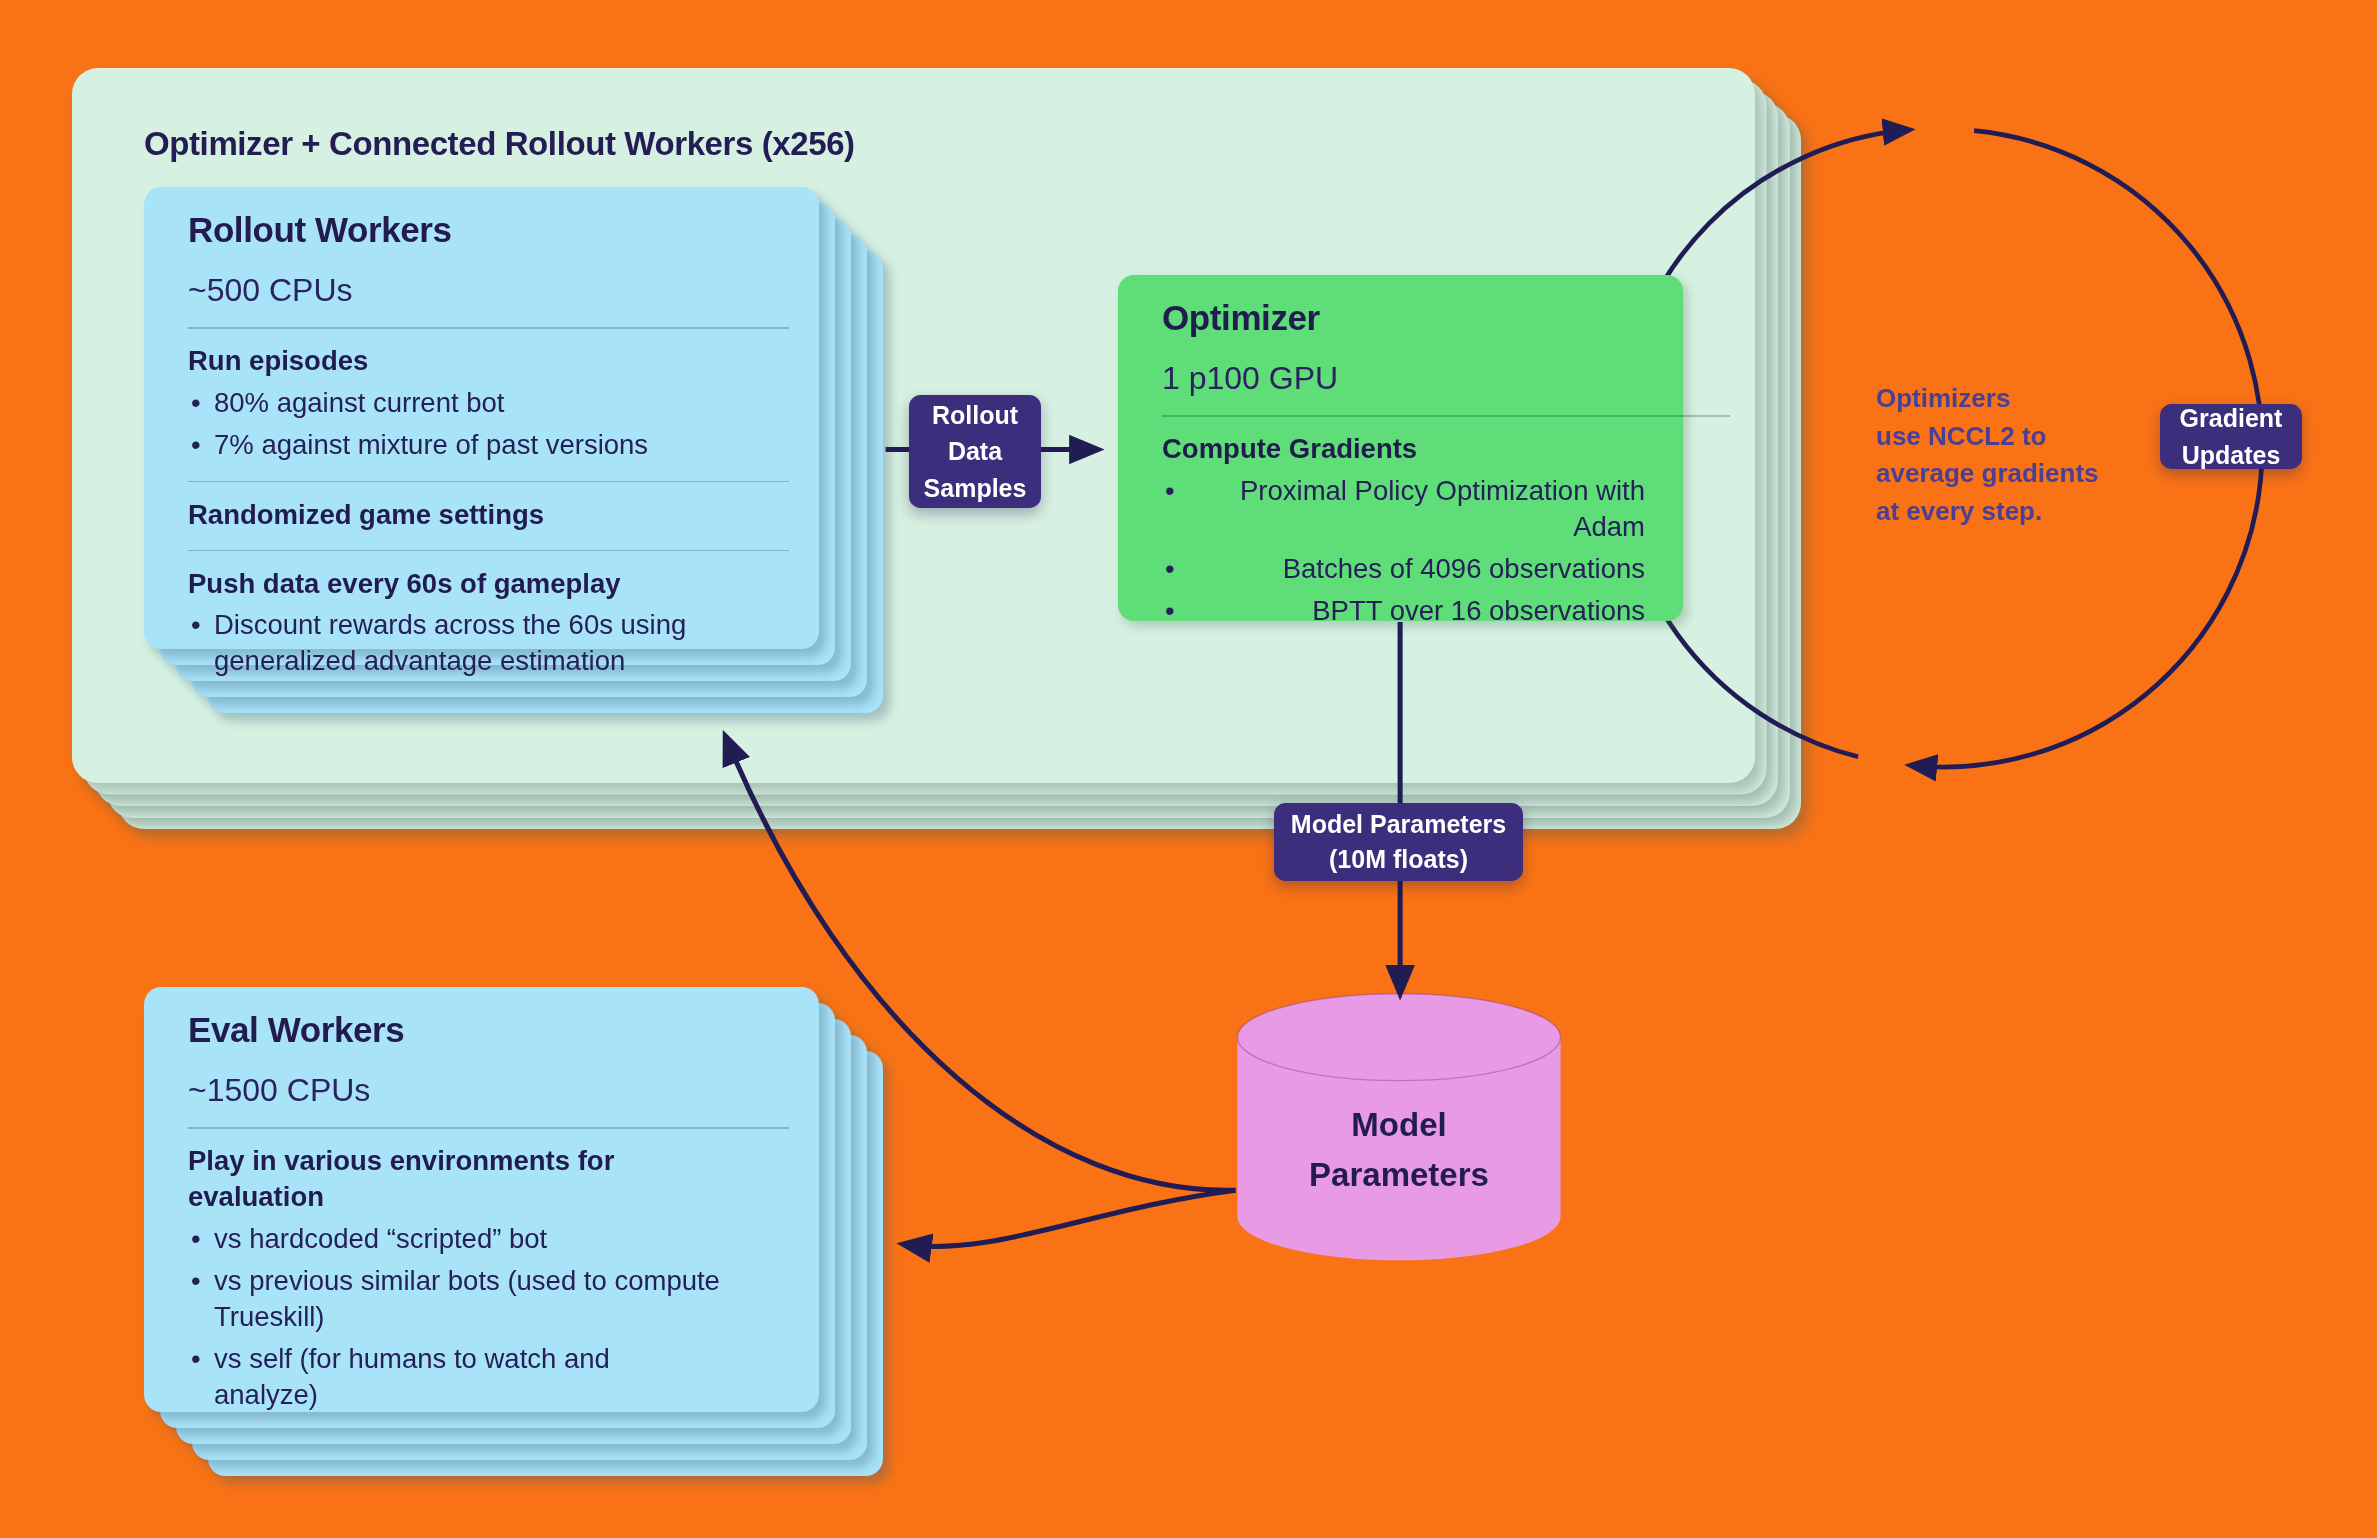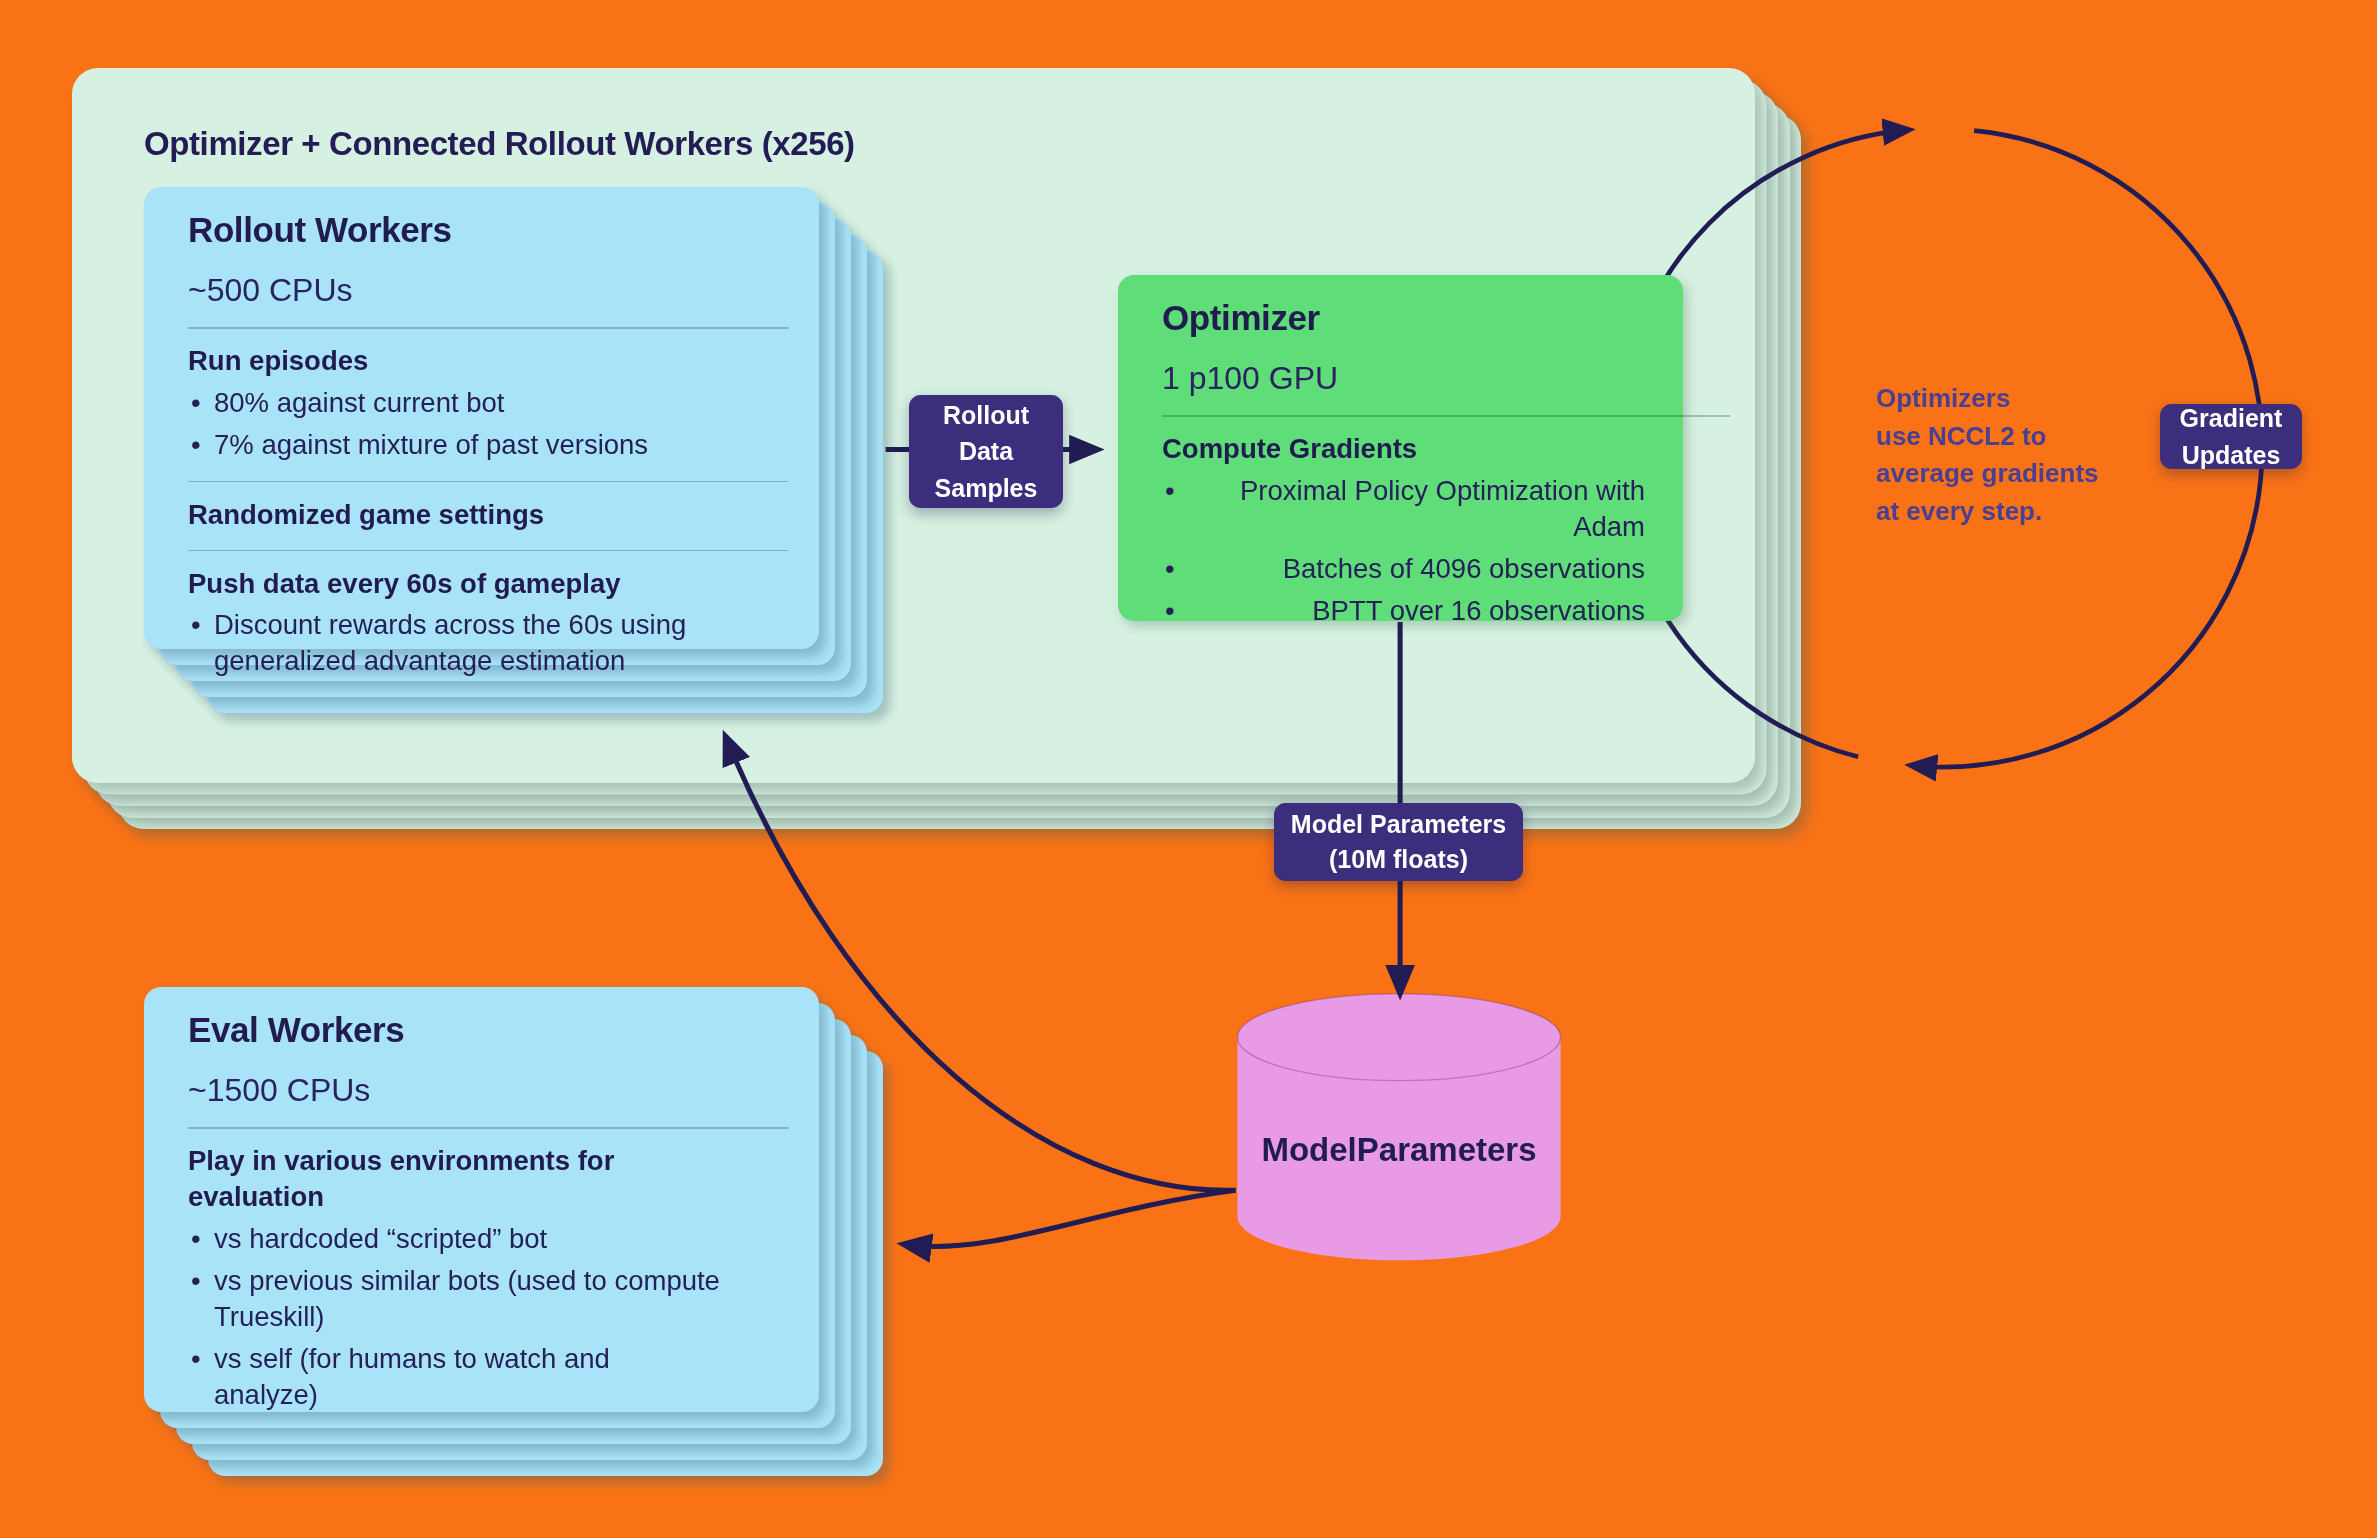--- a/index.html
+++ b/index.html
@@ -27,33 +27,33 @@
 
   
   .green-card{position:absolute;left:1118px;top:275px;width:565px;height:346px;
     background:#5edd78;border-radius:16px;box-shadow:4.3px 5.8px 10px rgba(60,110,70,0.25);}
 
   
   .badge{position:absolute;background:#3d2d7d;color:#ffffff;font-weight:700;
     text-align:center;display:flex;flex-direction:column;justify-content:center;
     border-radius:11.6px;box-shadow:0 5.8px 13px rgba(30,20,70,0.30);}
   .badge span{display:block;}
-  #badge-rollout-data{left:909px;top:395px;width:154px;height:113px;font-size:25px;line-height:1.45;}
+  #badge-rollout-data{left:909px;top:395px;width:132px;height:113px;font-size:25px;line-height:1.45;}
   #badge-gradient{left:2160px;top:404px;width:142px;height:65px;font-size:25px;line-height:1.45;}
   #badge-model-params{left:1274px;top:803px;width:249px;height:78px;font-size:25px;line-height:1.4;}
 
   
   .annotation{position:absolute;left:1876px;top:380px;font-size:26px;font-weight:700;
     line-height:1.45;color:#4a3f93;}
   .annotation span{display:block;}
 
   
   .cylinder{position:absolute;left:1236px;top:992px;width:326px;height:270px;}
   .cyl-label{position:absolute;left:0;right:0;top:45px;bottom:0;display:flex;
-    flex-direction:row;justify-content:center;align-items:center;
+    flex-direction:column;justify-content:center;align-items:center;
     font-size:33px;font-weight:700;line-height:1.5;color:#221c55;}
   .cyl-label span{display:block;}
 
   
   .diagram-title{position:absolute;left:144px;top:125px;font-size:33px;font-weight:700;
     letter-spacing:-0.4px;color:#241c55;}
 
   svg.overlay{position:absolute;left:0;top:0;pointer-events:none;}
 
   

